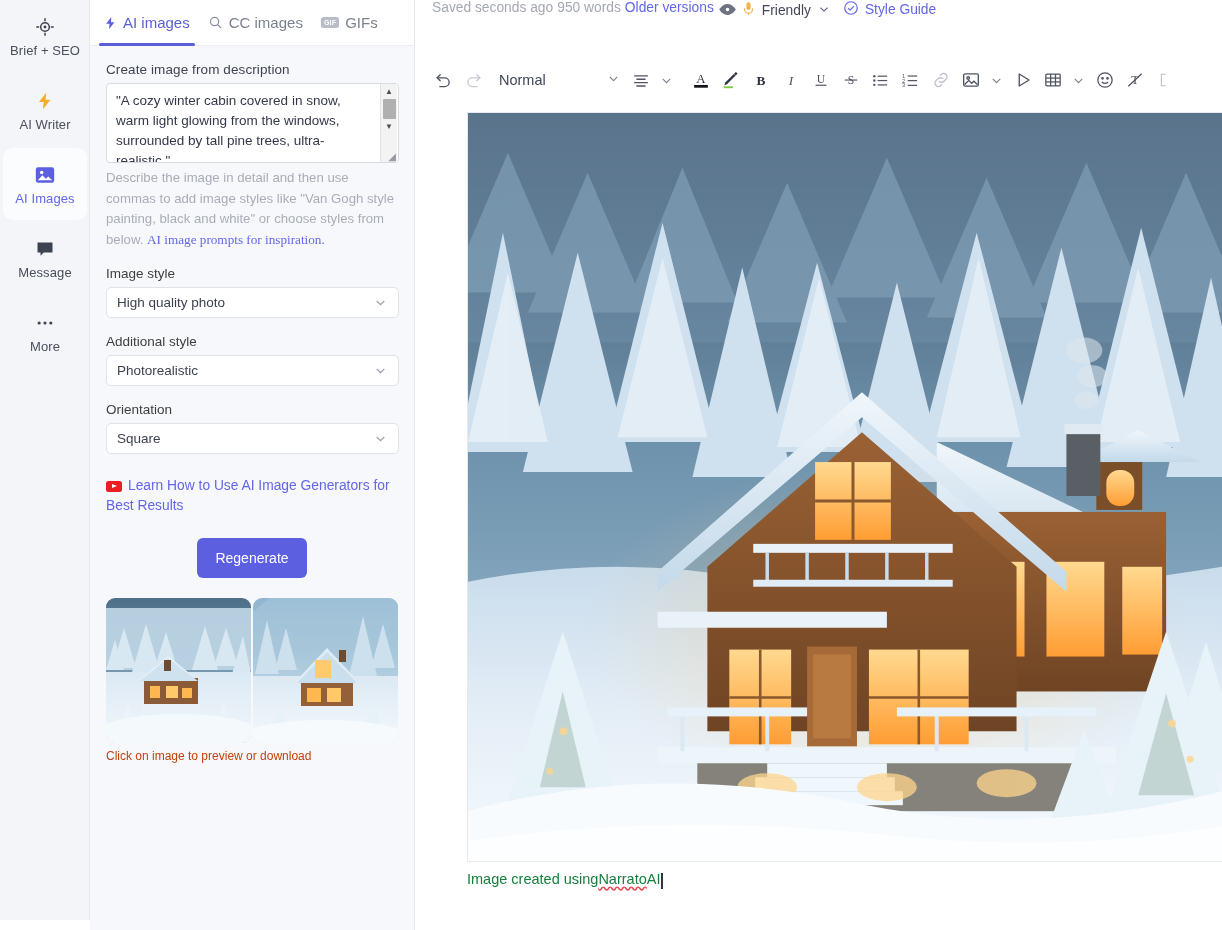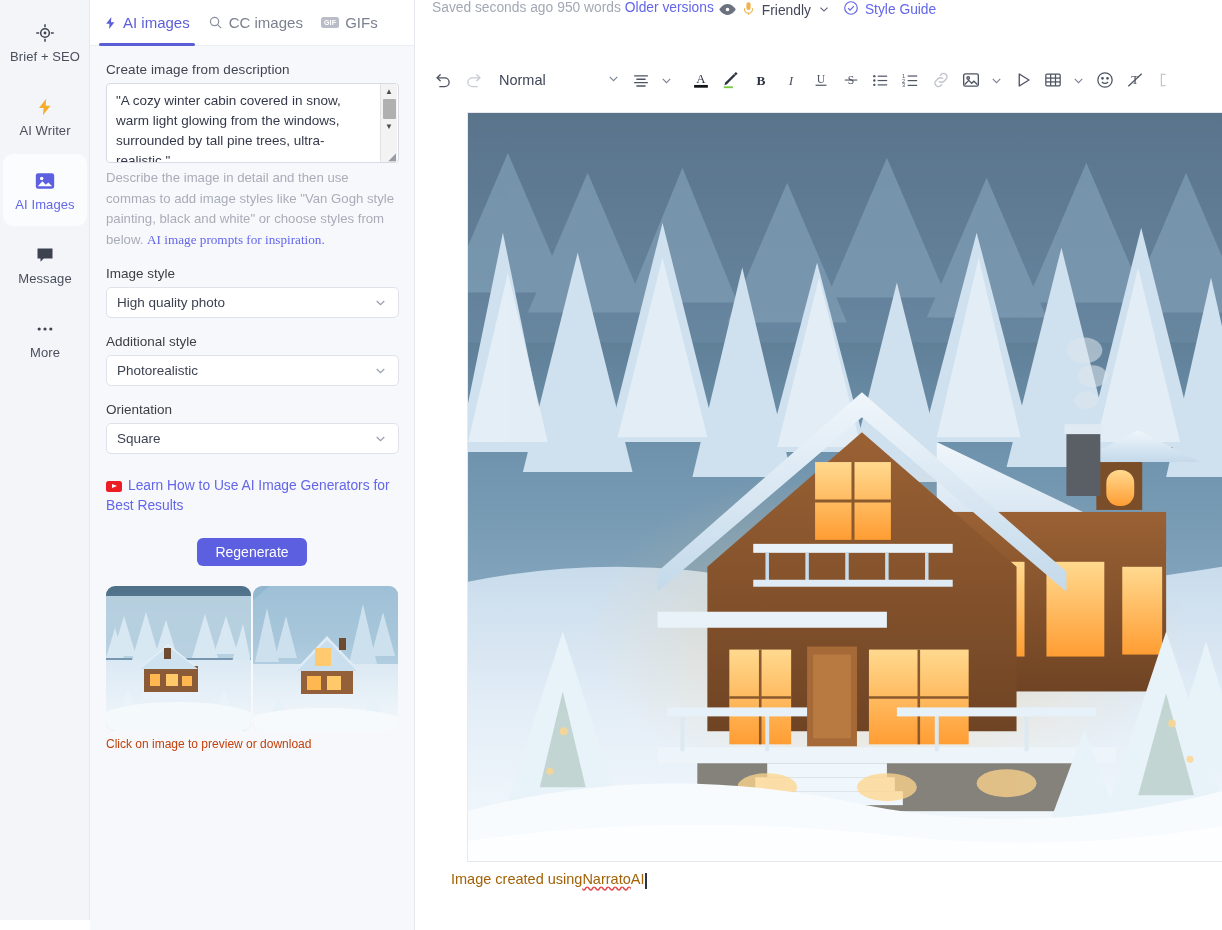--- a/index.html
+++ b/index.html
@@ -12,21 +12,20 @@
     -webkit-font-smoothing: antialiased;
   }
   .app { display: flex; width: 1222px; height: 930px; position: relative; }
 
   
   .rail {
     width: 90px; height: 920px;
     background: #f4f5f9;
     border-right: 1px solid #e6e8ef;
     flex: 0 0 90px;
-    padding-top: 6px;
     position: relative;
   }
   .rail-item {
     width: 84px; margin: 0 3px 2px 3px;
     height: 72px;
     border-radius: 10px;
     display: flex; flex-direction: column;
     align-items: center; justify-content: center;
     gap: 6px;
     cursor: pointer;
@@ -153,21 +152,21 @@
     border-left: 5px solid #fff;
     border-top: 2.8px solid transparent;
     border-bottom: 2.8px solid transparent;
   }
 
   .regen-row { display: flex; justify-content: center; margin-top: 22px; }
   .regen-btn {
     background: #5b5fe0; color: #fff;
     font-size: 14px; font-weight: 500;
     border: none; border-radius: 6px;
-    padding: 0 18px; height: 28px;
+    padding: 0 18px; height: 40px;
     cursor: pointer;
     font-family: "Liberation Sans", sans-serif;
   }
 
   .thumbs { display: flex; gap: 2px; margin-top: 20px; }
   .thumb {
     width: 145px; height: 145px;
     border-radius: 9px;
     overflow: hidden;
     cursor: pointer;
@@ -219,22 +218,22 @@
   .sep { width: 6px; }
 
   .ed-canvas { padding: 10px 0 0 0; position: relative; }
   .gen-img {
     margin-left: 52px;
     width: 756px; height: 750px;
     display: block;
     border: 1px solid #e8e8ee;
   }
   .caption {
-    margin-left: 36px; margin-top: 9px;
-    font-size: 14.5px; color: #a16207;
+    margin-left: 52px; margin-top: 9px;
+    font-size: 14.5px; color: #15803d;
     display: flex; align-items: flex-start;
   }
   .misspell {
     text-decoration: underline;
     text-decoration-style: wavy;
     text-decoration-color: #e5484d;
     text-underline-offset: 2px;
   }
   .caret {
     display: inline-block; width: 1.3px; height: 16px;

